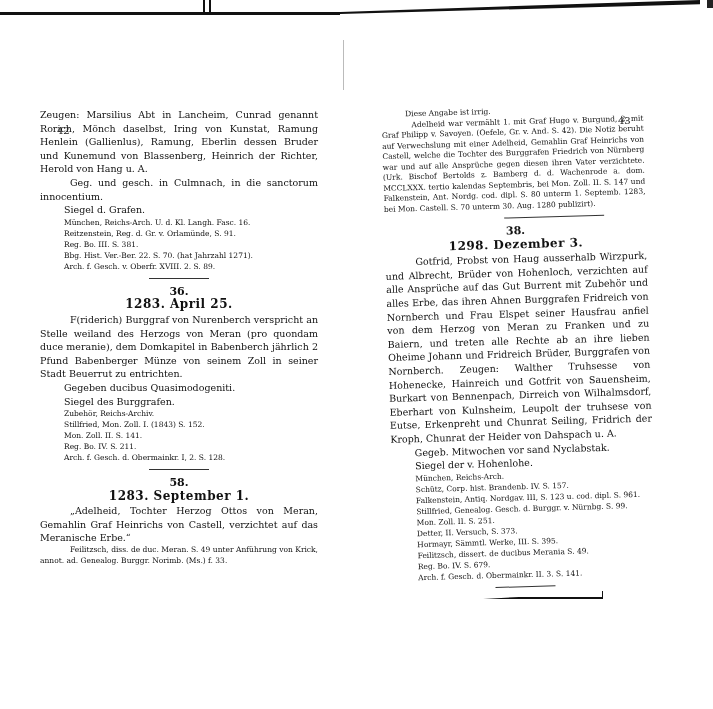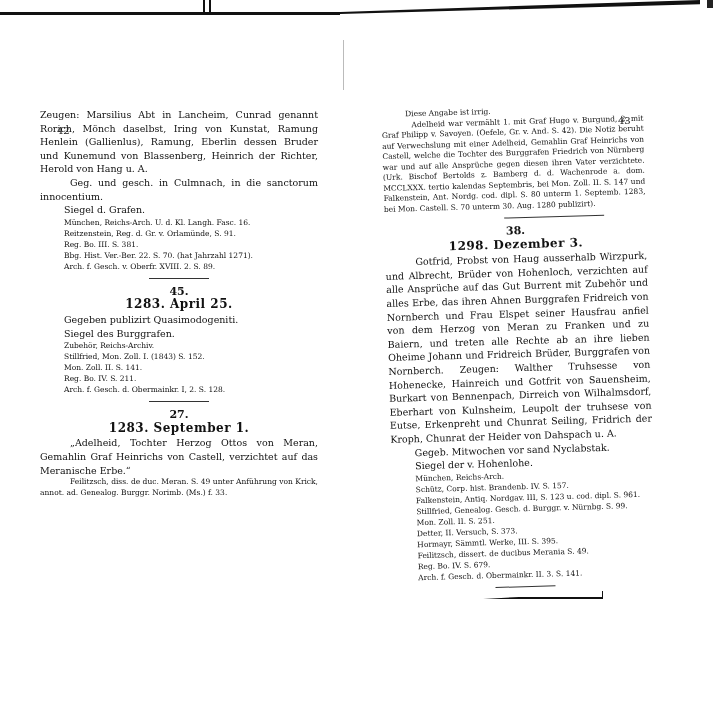--- a/index.html
+++ b/index.html
@@ -50,32 +50,33 @@
   <p class="p">Zeugen: Marsilius Abt in Lancheim, Cunrad genannt Rorich, Mönch daselbst, Iring von Kunstat, Ramung Henlein (Gallienlus), Ramung, Eberlin dessen Bruder und Kunemund von Blassenberg, Heinrich der Richter, Herold von Hang u. A.</p>
   <p class="p indent">Geg. und gesch. in Culmnach, in die sanctorum innocentium.</p>
   <p class="block-indent">Siegel d. Grafen.</p>
   <p class="src">München, Reichs-Arch. U. d. Kl. Langh. Fasc. 16.</p>
   <p class="src">Reitzenstein, Reg. d. Gr. v. Orlamünde, S. 91.</p>
   <p class="src">Reg. Bo. III. S. 381.</p>
   <p class="src">Bbg. Hist. Ver.-Ber. 22. S. 70. (hat Jahrzahl 1271).</p>
   <p class="src">Arch. f. Gesch. v. Oberfr. XVIII. 2. S. 89.</p>
   <div class="rule"></div>
 
-  <p class="num">45.</p>
+  <p class="num">36.</p>
   <p class="date">1283. April 25.</p>
-  <p class="block-indent">Gegeben publizirt Quasimodogeniti.</p>
+  <p class="p indent">F(riderich) Burggraf von Nurenberch verspricht an Stelle weiland des Herzogs von Meran (pro quondam duce meranie), dem Domkapitel in Babenberch jährlich 2 Pfund Babenberger Münze von seinem Zoll in seiner Stadt Beuerrut zu entrichten.</p>
+  <p class="block-indent">Gegeben ducibus Quasimodogeniti.</p>
   <p class="block-indent">Siegel des Burggrafen.</p>
   <p class="src">Zubehör, Reichs-Archiv.</p>
   <p class="src">Stillfried, Mon. Zoll. I. (1843) S. 152.</p>
   <p class="src">Mon. Zoll. II. S. 141.</p>
   <p class="src">Reg. Bo. IV. S. 211.</p>
   <p class="src">Arch. f. Gesch. d. Obermainkr. I, 2. S. 128.</p>
   <div class="rule"></div>
 
-  <p class="num">27.</p>
+  <p class="num">58.</p>
   <p class="date">1283. September 1.</p>
   <p class="p indent">„Adelheid, Tochter Herzog Ottos von Meran, Gemahlin Graf Heinrichs von Castell, verzichtet auf das Meranische Erbe.“</p>
   <p class="p indent small">Feilitzsch, diss. de duc. Meran. S. 49 unter Anführung von Krick, annot. ad. Genealog. Burggr. Norimb. (Ms.) f. 33.</p>
 </div>
 
 <div class="page right">
   <div style="height:40px"></div>
   <p class="p small" style="padding-left:24px">Diese Angabe ist irrig.</p>
   <p class="p indent small">Adelheid war vermählt 1. mit Graf Hugo v. Burgund, 2. mit Graf Philipp v. Savoyen. (Oefele, Gr. v. And. S. 42). Die Notiz beruht auf Verwechslung mit einer Adelheid, Gemahlin Graf Heinrichs von Castell, welche die Tochter des Burggrafen Friedrich von Nürnberg war und auf alle Ansprüche gegen diesen ihren Vater verzichtete. (Urk. Bischof Bertolds z. Bamberg d. d. Wachenrode a. dom. MCCLXXX. tertio kalendas Septembris, bei Mon. Zoll. II. S. 147 und Falkenstein, Ant. Nordg. cod. dipl. S. 80 unterm 1. Septemb. 1283, bei Mon. Castell. S. 70 unterm 30. Aug. 1280 publizirt).</p>
   <div class="rule wide"></div>

